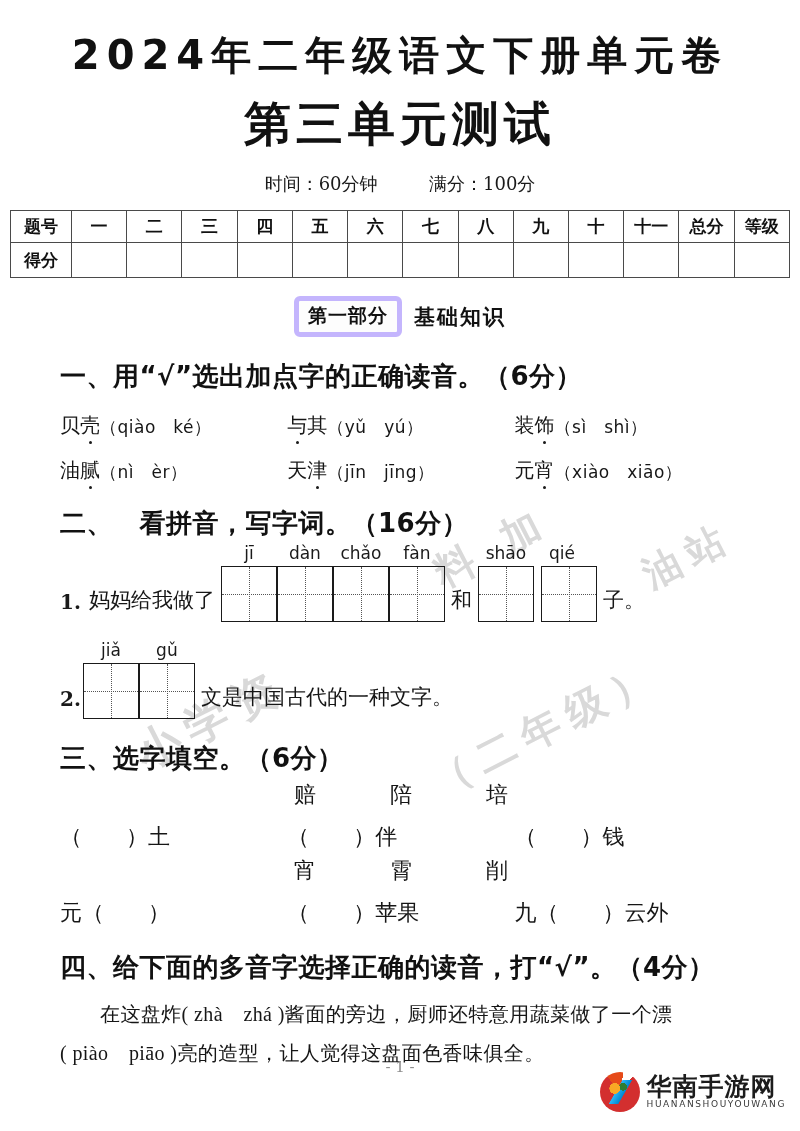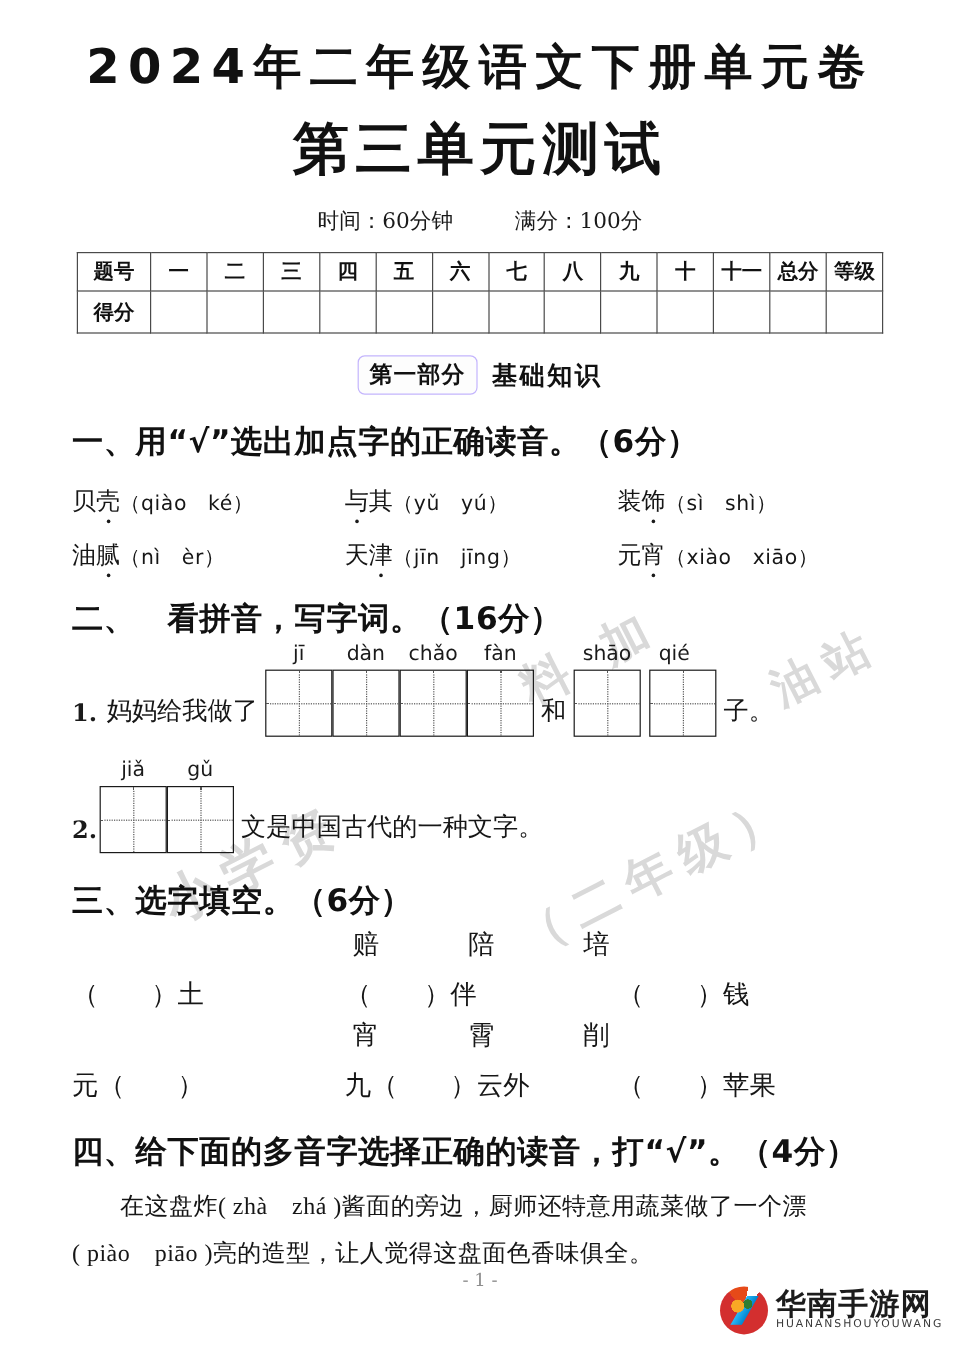--- a/index.html
+++ b/index.html
@@ -68,21 +68,21 @@
     font-size: 18px;
     margin-top: 16px;
     color: #1a1a1a;
   }
   .exam-meta span { display: inline-block; }
   .exam-meta .gap { width: 40px; }
 
   
   .score-wrap {
     margin: 14px auto 0 auto;
-    width: 672px;
+    width: 780px;
   }
   table.score {
     border-collapse: collapse;
     width: 100%;
     table-layout: fixed;
   }
   table.score td {
     border: 1px solid #4a4a4a;
     height: 29px;
     text-align: center;
@@ -97,21 +97,21 @@
 
   
   .section-banner {
     display: flex;
     justify-content: center;
     align-items: center;
     gap: 12px;
     margin-top: 18px;
   }
   .part-chip {
-    border: 1px solid #c4b5fd;
+    border: 5px solid #c4b5fd;
     border-radius: 6px;
     padding: 2px 9px 3px 9px;
     font-size: 19px;
     font-weight: 700;
     letter-spacing: 1px;
     color: #111;
     background: #fdfdfd;
   }
   .part-name {
     font-size: 21px;
@@ -469,22 +469,22 @@
     <div class="q-head">三、选字填空。（6分）</div>
     <div class="choice-chars">赔　陪　培</div>
     <div class="blank-row">
       <div class="slot">（　　）土</div>
       <div class="slot">（　　）伴</div>
       <div class="slot">（　　）钱</div>
     </div>
     <div class="choice-chars">宵　霄　削</div>
     <div class="blank-row">
       <div class="slot">元（　　）</div>
+      <div class="slot">（　　）苹果</div>
       <div class="slot">九（　　）云外</div>
-      <div class="slot">（　　）苹果</div>
     </div>
 
     <div class="q-head">四、给下面的多音字选择正确的读音，打“√”。（4分）</div>
     <div class="para">
       <span class="indent"></span><span>在这盘炸( zhà　zhá )酱面的旁边，厨师还特意用蔬菜做了一个漂</span><br>
       <span>( piào　piāo )亮的造型，让人觉得这盘面色香味俱全。</span>
     </div>
 
   </div>
 

